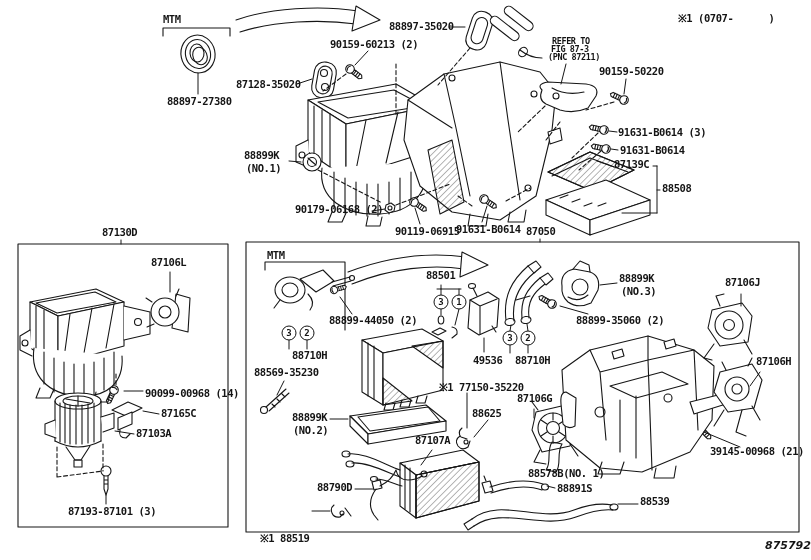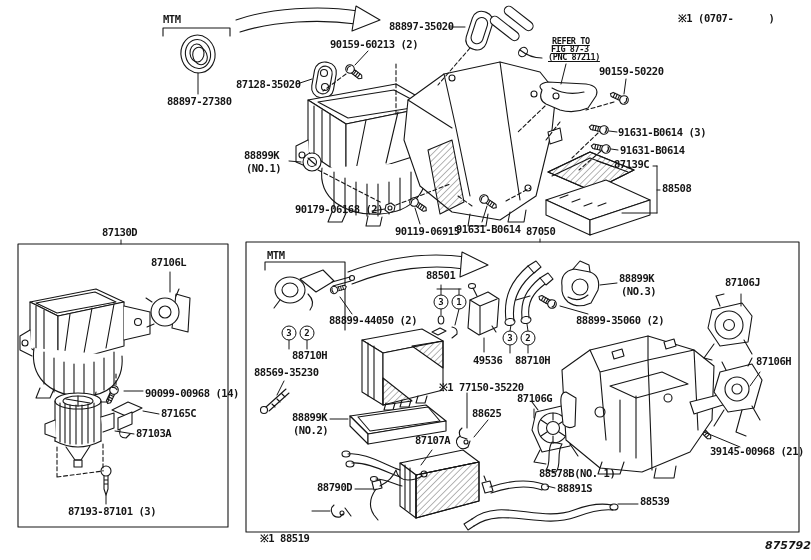--- a/index.html
+++ b/index.html
@@ -1,21 +1,21 @@
 <!DOCTYPE html>
 <html><head>
 <meta charset="utf-8">
 <style>
   html,body{margin:0;padding:0;background:#ffffff;}
   .stage{position:relative;width:811px;height:560px;background:#ffffff;overflow:hidden;
          font-family:"DejaVu Sans Mono","Liberation Mono",monospace;}
   .stage svg{position:absolute;left:0;top:0;}
   .lbl{position:absolute;font-weight:bold;font-size:10.5px;line-height:1.1;color:#141414;
        letter-spacing:-0.45px;white-space:pre;}
-  .lbl.sm{font-size:8.5px;letter-spacing:-0.4px;text-decoration:underline;}
+  .lbl.sm{font-size:8.5px;letter-spacing:-0.4px;}
   .lbl.it{font-family:"DejaVu Sans","Liberation Sans",sans-serif;font-style:italic;
           font-size:11px;letter-spacing:0;}
   .circ{position:absolute;width:13px;height:13px;border:1.4px solid #141414;border-radius:50%;
         background:#fff;font-weight:bold;font-size:9px;line-height:13px;text-align:center;
         color:#141414;transform:translate(-50%,-50%);}
 </style>
 </head>
 <body>
 
 <div class="stage">
@@ -364,21 +364,21 @@
 <div class="lbl" style="left:515px;top:355px">88710H</div>
 <div class="lbl" style="left:725px;top:277px">87106J</div>
 <div class="lbl" style="left:756px;top:356px">87106H</div>
 <div class="lbl" style="left:439px;top:382px">※1 77150-35220</div>
 <div class="lbl" style="left:472px;top:408px">88625</div>
 <div class="lbl" style="left:517px;top:393px">87106G</div>
 <div class="lbl" style="left:292px;top:412px">88899K</div>
 <div class="lbl" style="left:293px;top:425px">(NO.2)</div>
 <div class="lbl" style="left:415px;top:435px">87107A</div>
 <div class="lbl" style="left:710px;top:446px">39145-00968 (21)</div>
-<div class="lbl" style="left:539px;top:468px">88578B(NO. 1)</div>
+<div class="lbl" style="left:528px;top:468px">88578B(NO. 1)</div>
 <div class="lbl" style="left:557px;top:483px">88891S</div>
 <div class="lbl" style="left:317px;top:482px">88790D</div>
 <div class="lbl" style="left:260px;top:533px">※1 88519</div>
 <div class="lbl" style="left:640px;top:496px">88539</div>
 <div class="lbl it" style="left:765px;top:540px">875792E</div>
 
 <div class="circ" style="left:441px;top:302px">3</div>
 <div class="circ" style="left:459px;top:302px">1</div>
 <div class="circ" style="left:289px;top:333px">3</div>
 <div class="circ" style="left:307px;top:333px">2</div>

